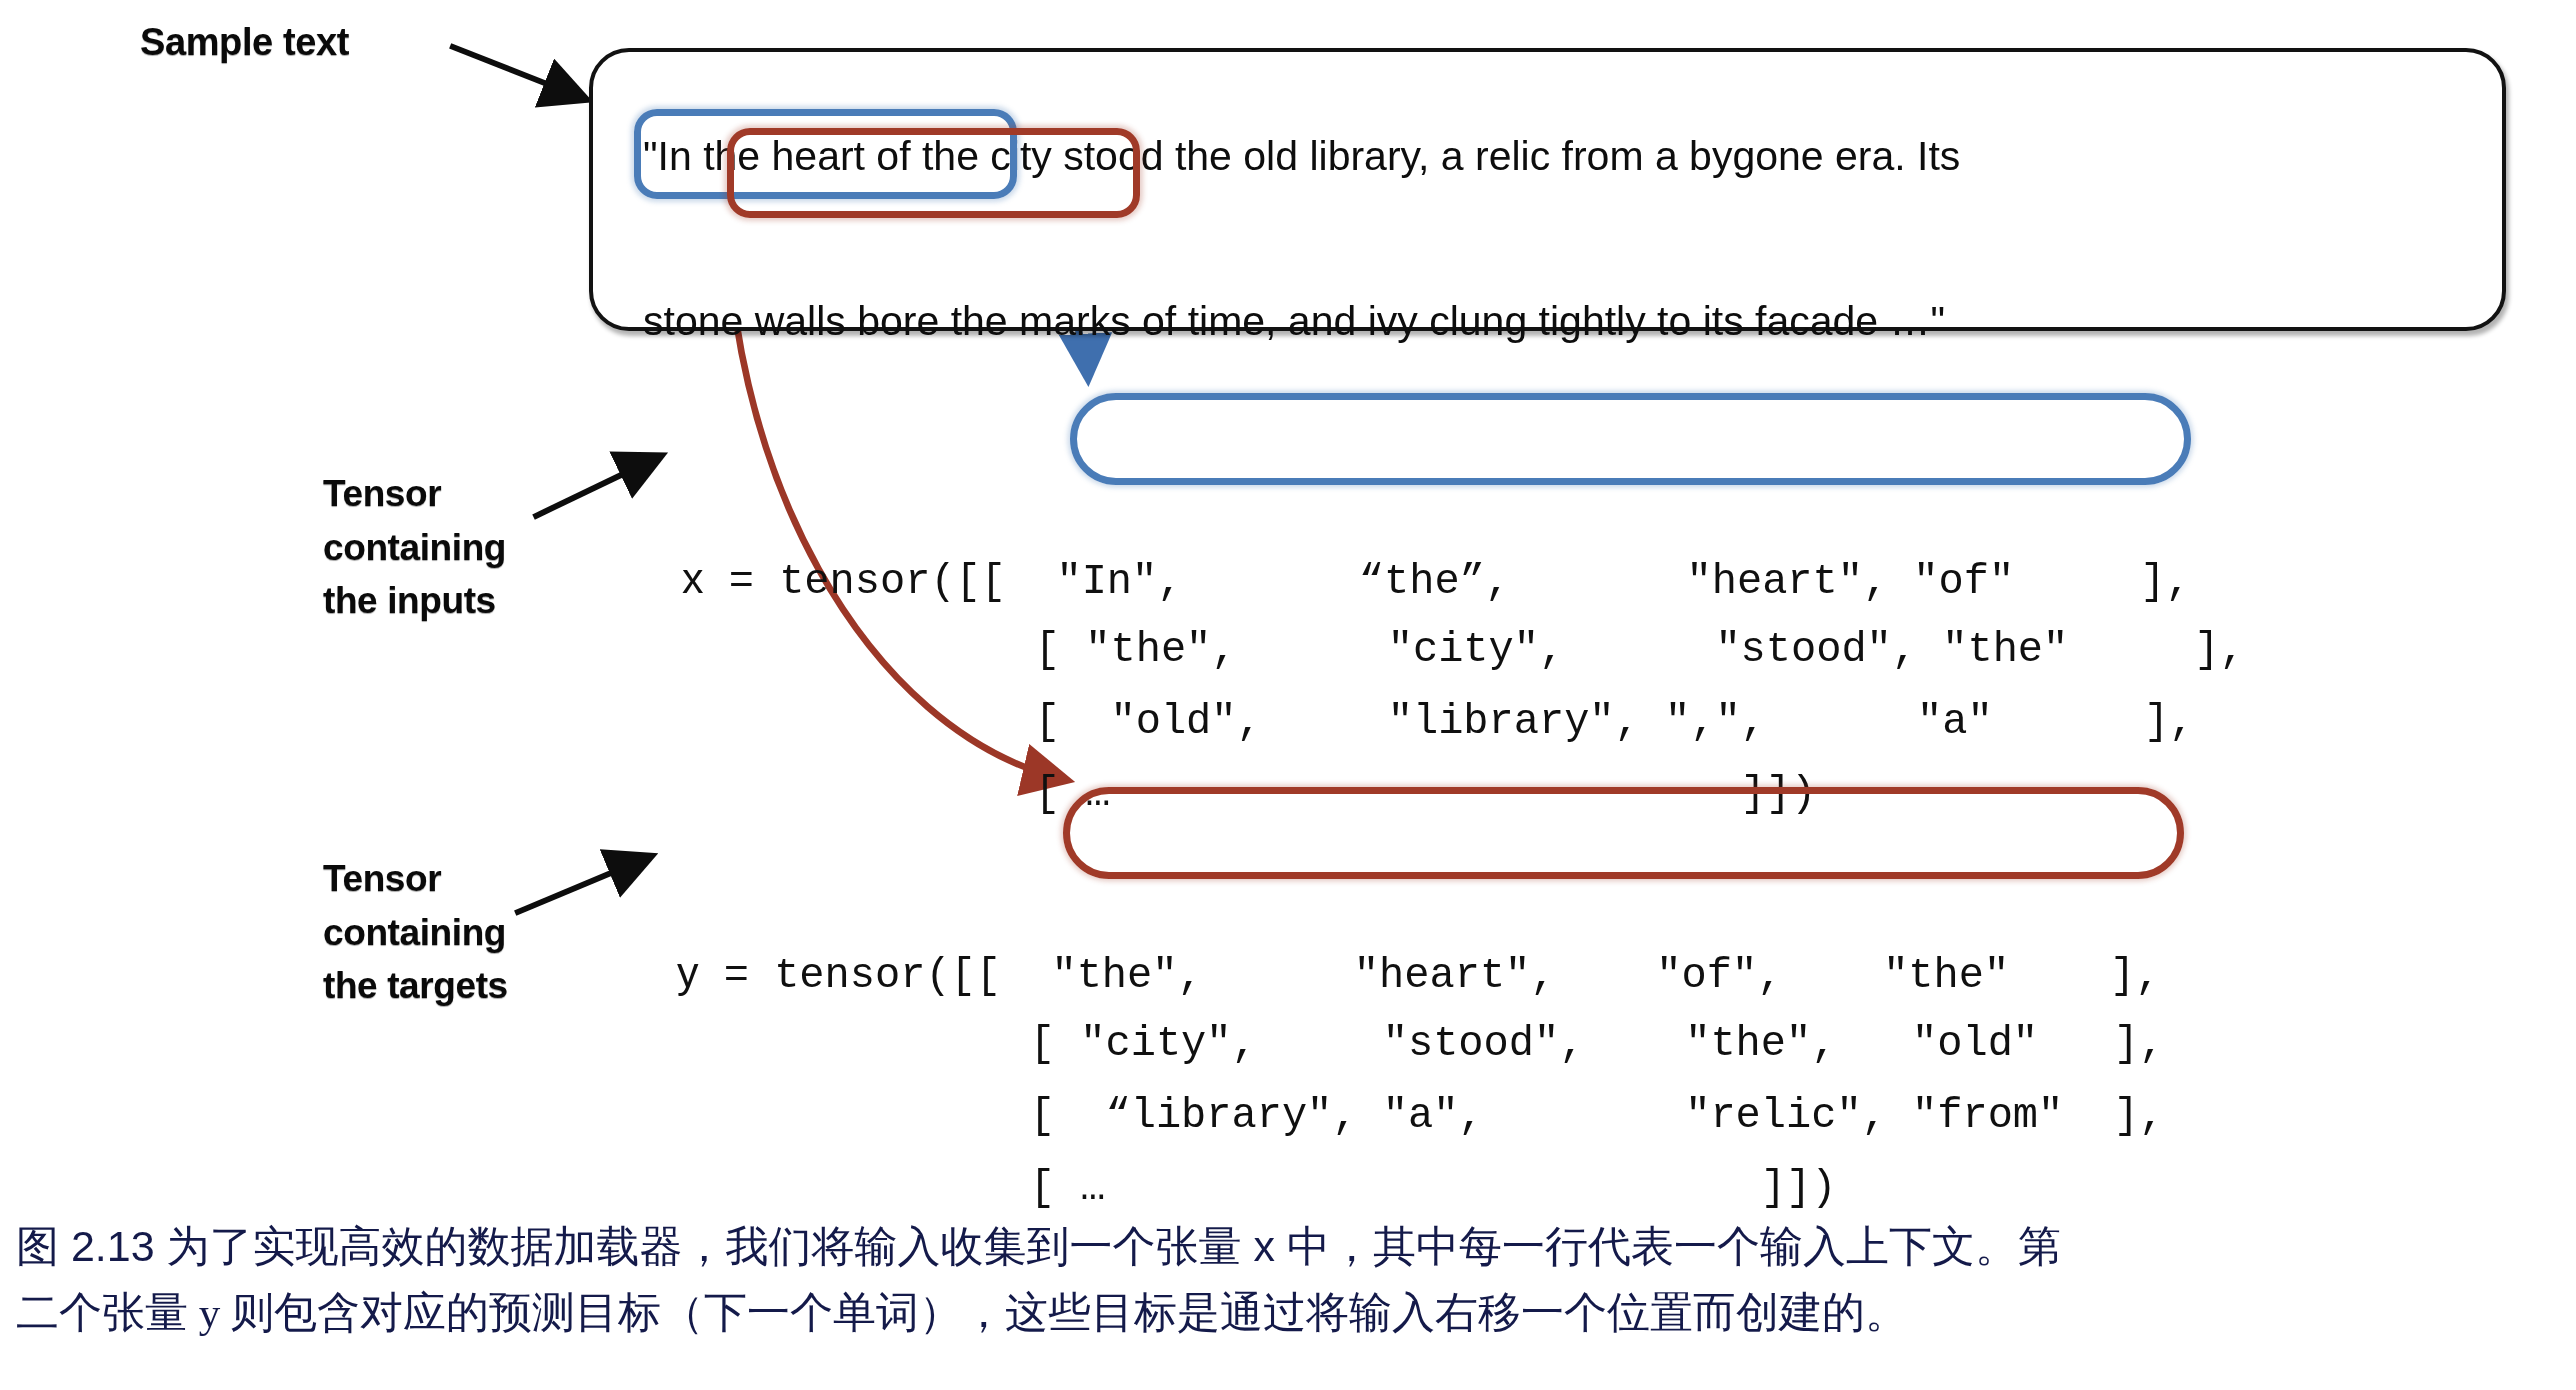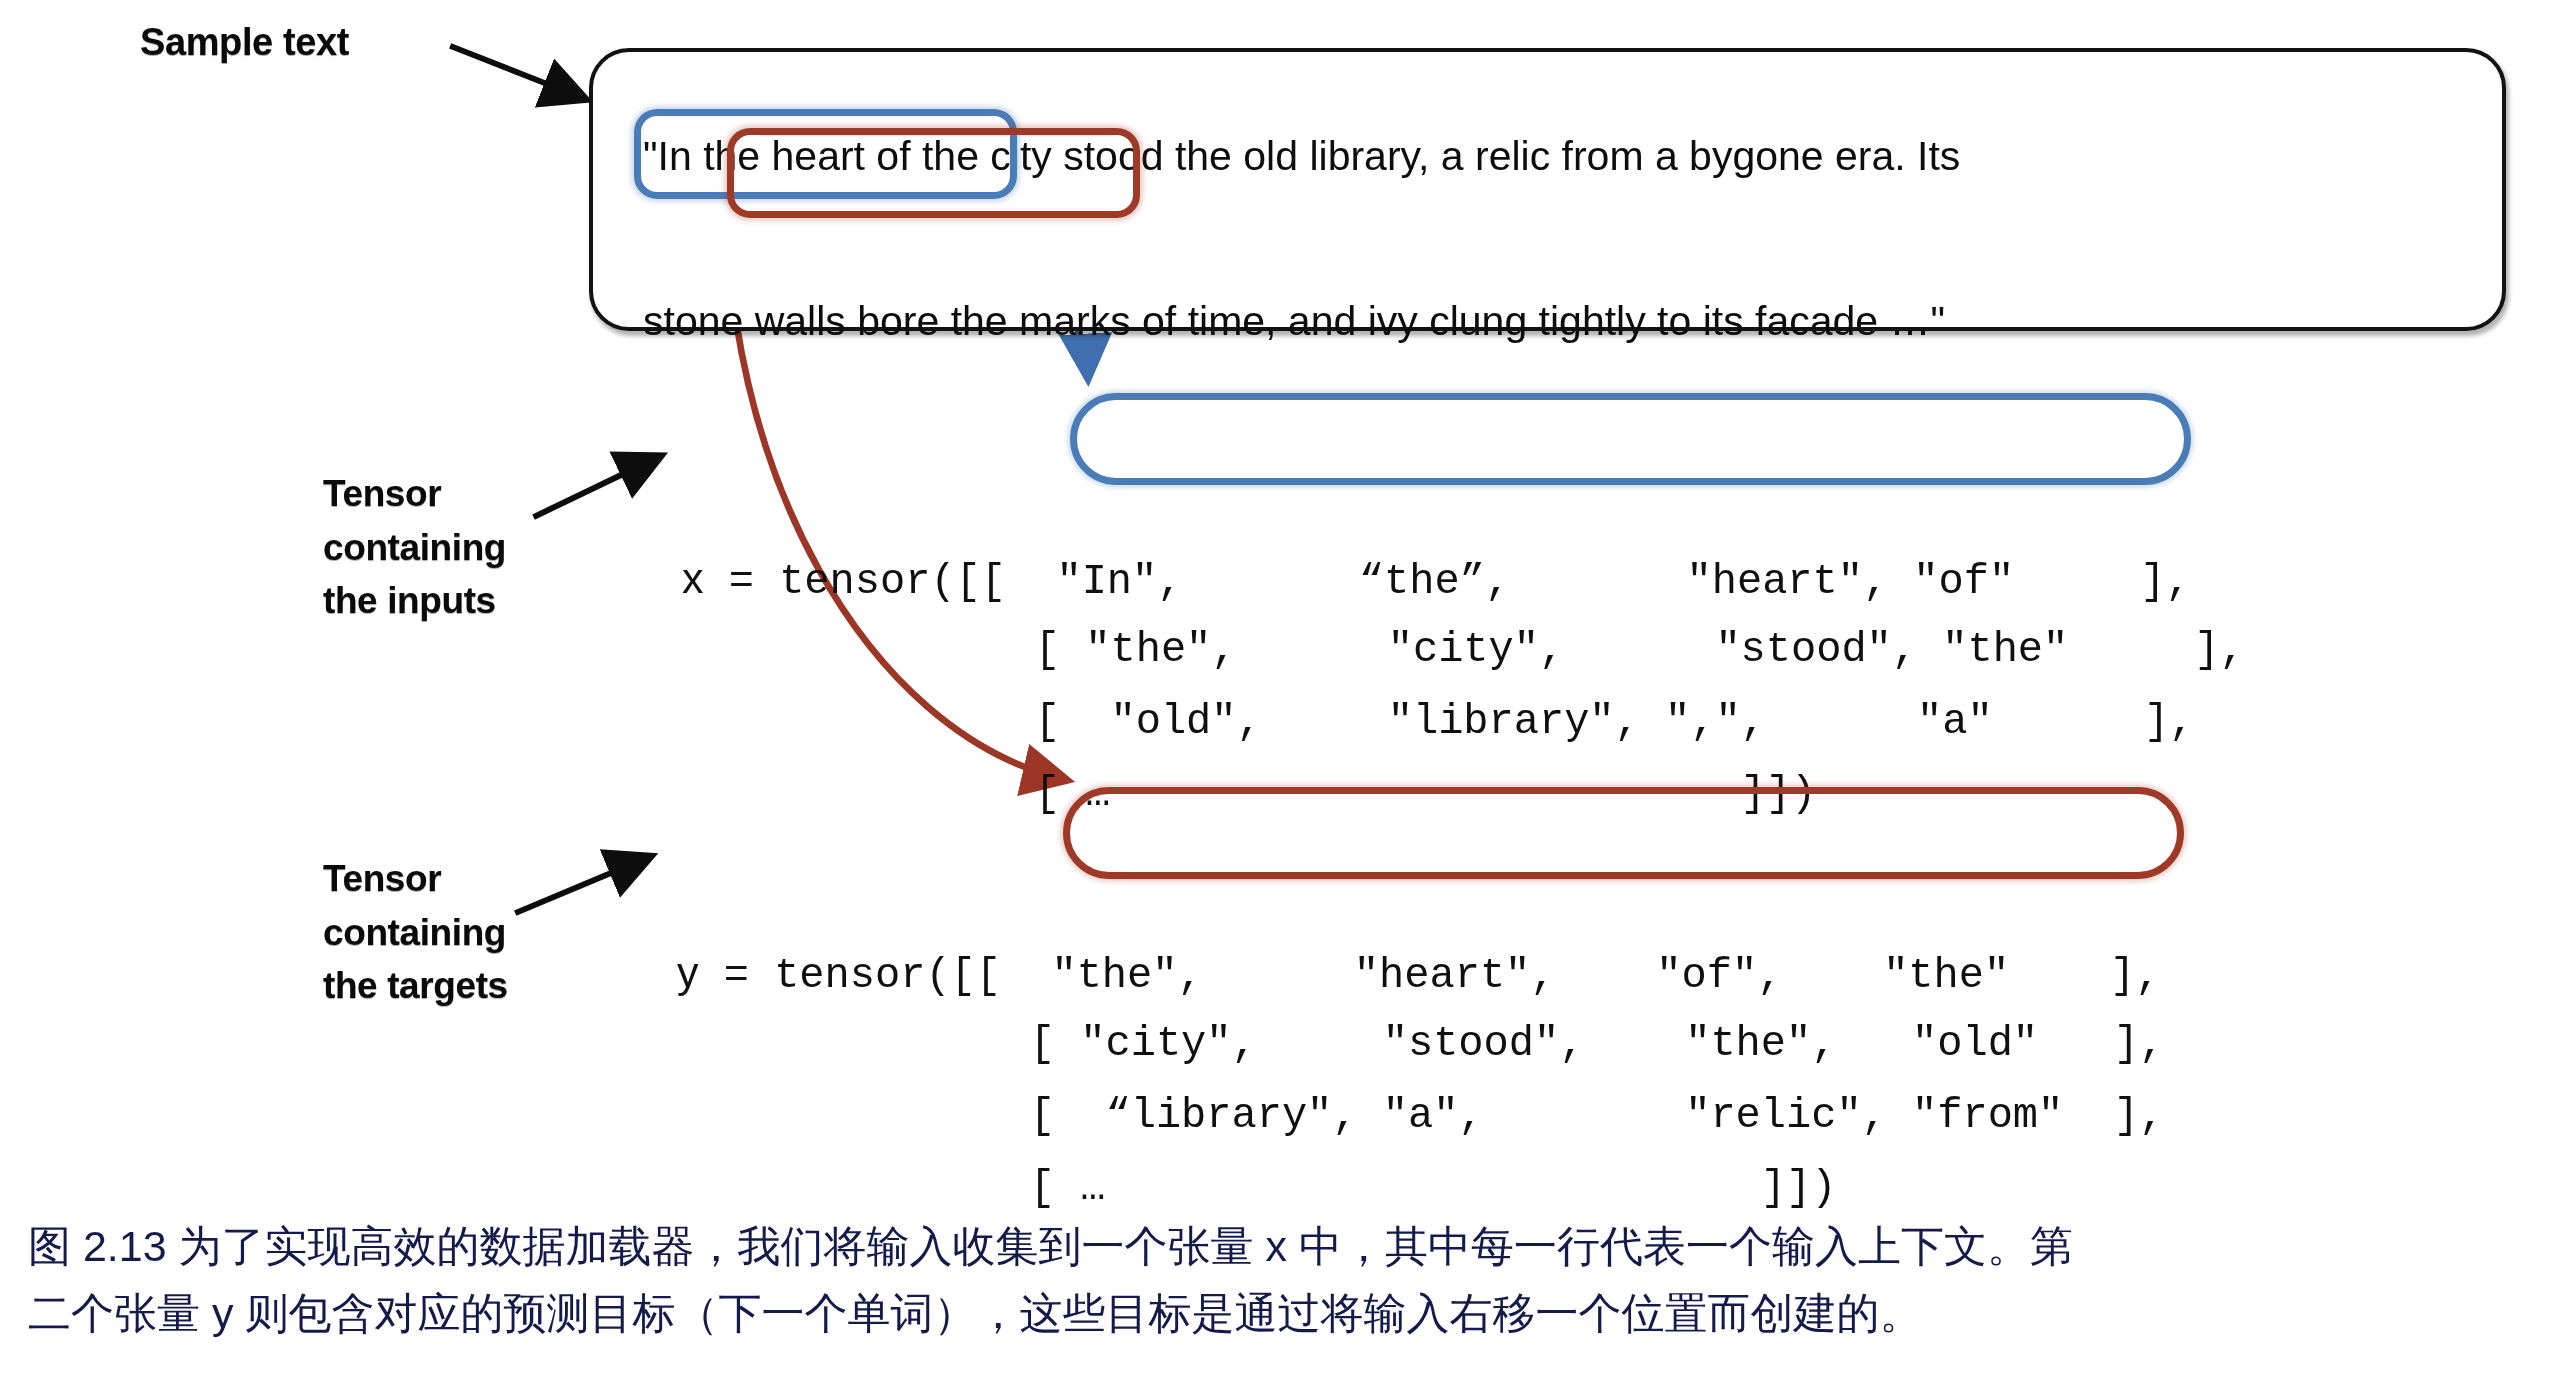--- a/index.html
+++ b/index.html
@@ -102,30 +102,30 @@
   #arrows {
     position: absolute;
     left: 0; top: 0;
     width: 2576px; height: 1391px;
     overflow: visible;
   }
 
   
   #caption {
     position: absolute;
-    left: 28px;
+    left: 16px;
     top: 1213px;
     width: 2509px;
     font-family: "Liberation Sans", "DejaVu Sans", sans-serif;
     font-size: 43px;
     line-height: 1.55;
     color: #141a4a;
     letter-spacing: 0px;
   }
-  #caption-line-2 { display: block; }
+  #caption-line-2 { display: block; font-family: Liberation Serif, serif; }
 </style>
 </head>
 <body>
 
 <div id="stage">
 
   <svg id="arrows" viewBox="0 0 3090 1668" preserveAspectRatio="none" aria-hidden="true">
     <defs>
       <marker id="arrowhead-black" markerWidth="9" markerHeight="9" refX="7.2" refY="4.5" orient="auto" markerUnits="strokeWidth">
         <path d="M0,0 L9,4.5 L0,9 Z" fill="#0d0d0d"></path>

